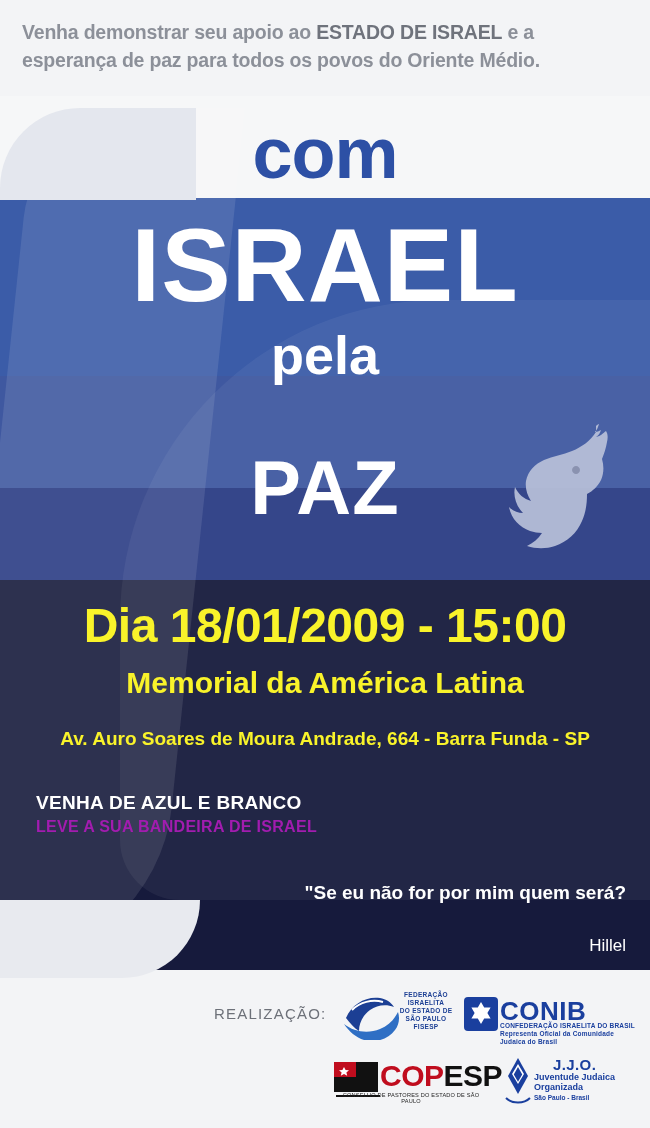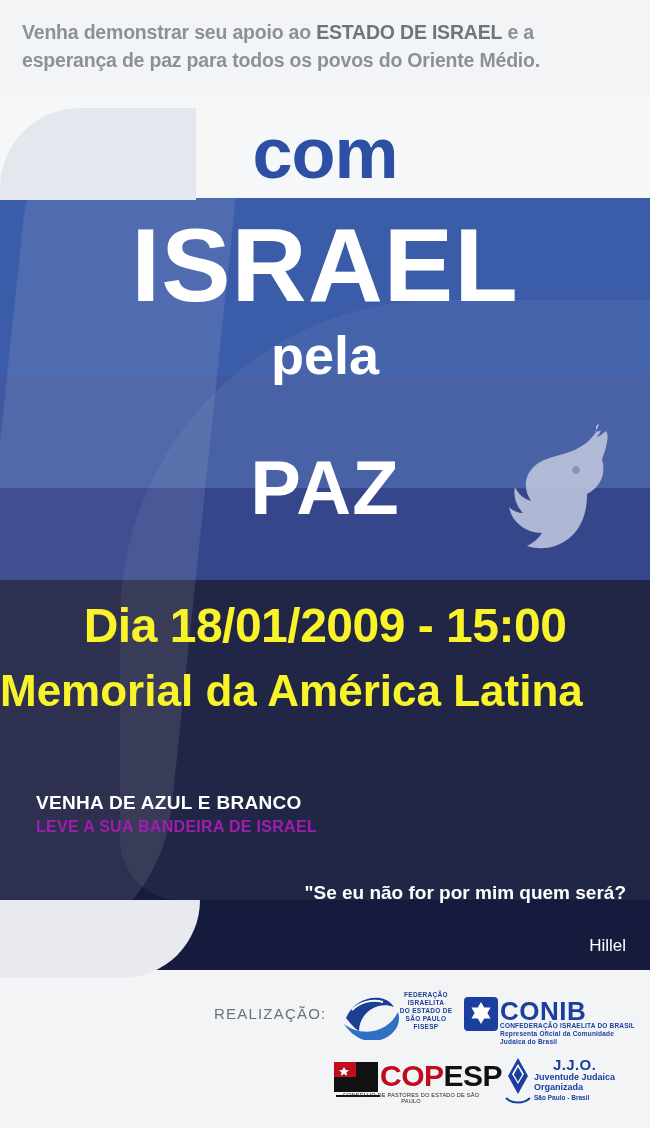--- a/index.html
+++ b/index.html
@@ -159,22 +159,22 @@
     text-align: center;
     font-size: 48px;
     font-weight: 700;
     color: #f9f32a;
     letter-spacing: -0.5px;
   }
   .ev-place {
     position: absolute;
     left: 0; top: 666px;
     width: 650px;
-    text-align: left;
-    font-size: 44px;
+    text-align: center;
+    font-size: 30px;
     font-weight: 700;
     color: #f9f32a;
   }
   .ev-addr {
     position: absolute;
     left: 0; top: 728px;
     width: 650px;
     text-align: center;
     font-size: 19px;
     font-weight: 700;
@@ -353,20 +353,21 @@
   <div class="hl-pela">pela</div>
   <div class="hl-paz">PAZ</div>
 
   <svg class="dove" viewBox="0 0 140 140" aria-hidden="true">
     <path d="M118 18c-6 9-14 15-24 19-9 4-19 5-28 9-9 4-16 11-18 21-1 7 1 14 5 20-7-2-13-7-16-14-2 9 1 19 8 26-5 0-10-2-14-6 2 11 10 20 21 24 4 1 8 2 12 2-4 6-9 10-15 13 9 3 19 3 28 0 12-4 22-13 27-25 4-9 5-18 5-27 6-3 11-8 14-14 3-7 3-14 1-21 2-5 4-11 5-17 1-4 1-8-1-11-3 2-5 5-10 6 3-2 4-4 5-7-2 1-4 2-6 2 2-2 3-5 4-8-1 0-2 1-3 2z" fill="#b9c1da"></path>
     <path d="M98 52c2 0 4 2 4 4s-2 4-4 4-4-2-4-4 2-4 4-4z" fill="#161a3c" opacity="0.25"></path>
   </svg>
 
   <div class="ev-date">Dia 18/01/2009 - 15:00</div>
   <div class="ev-place">Memorial da América Latina</div>
+  <div class="ev-addr">Av. Auro Soares de Moura Andrade, 664 - Barra Funda - SP</div>
 
   <div class="call-1">VENHA DE AZUL E BRANCO</div>
   <div class="call-2">LEVE A SUA BANDEIRA DE ISRAEL</div>
 
   <div class="quote">
     <span>"Se eu não for por mim quem será?</span><br>
   </div>
   <div class="quote-author">Hillel</div>
 
   <div class="realizacao">REALIZAÇÃO:</div>

